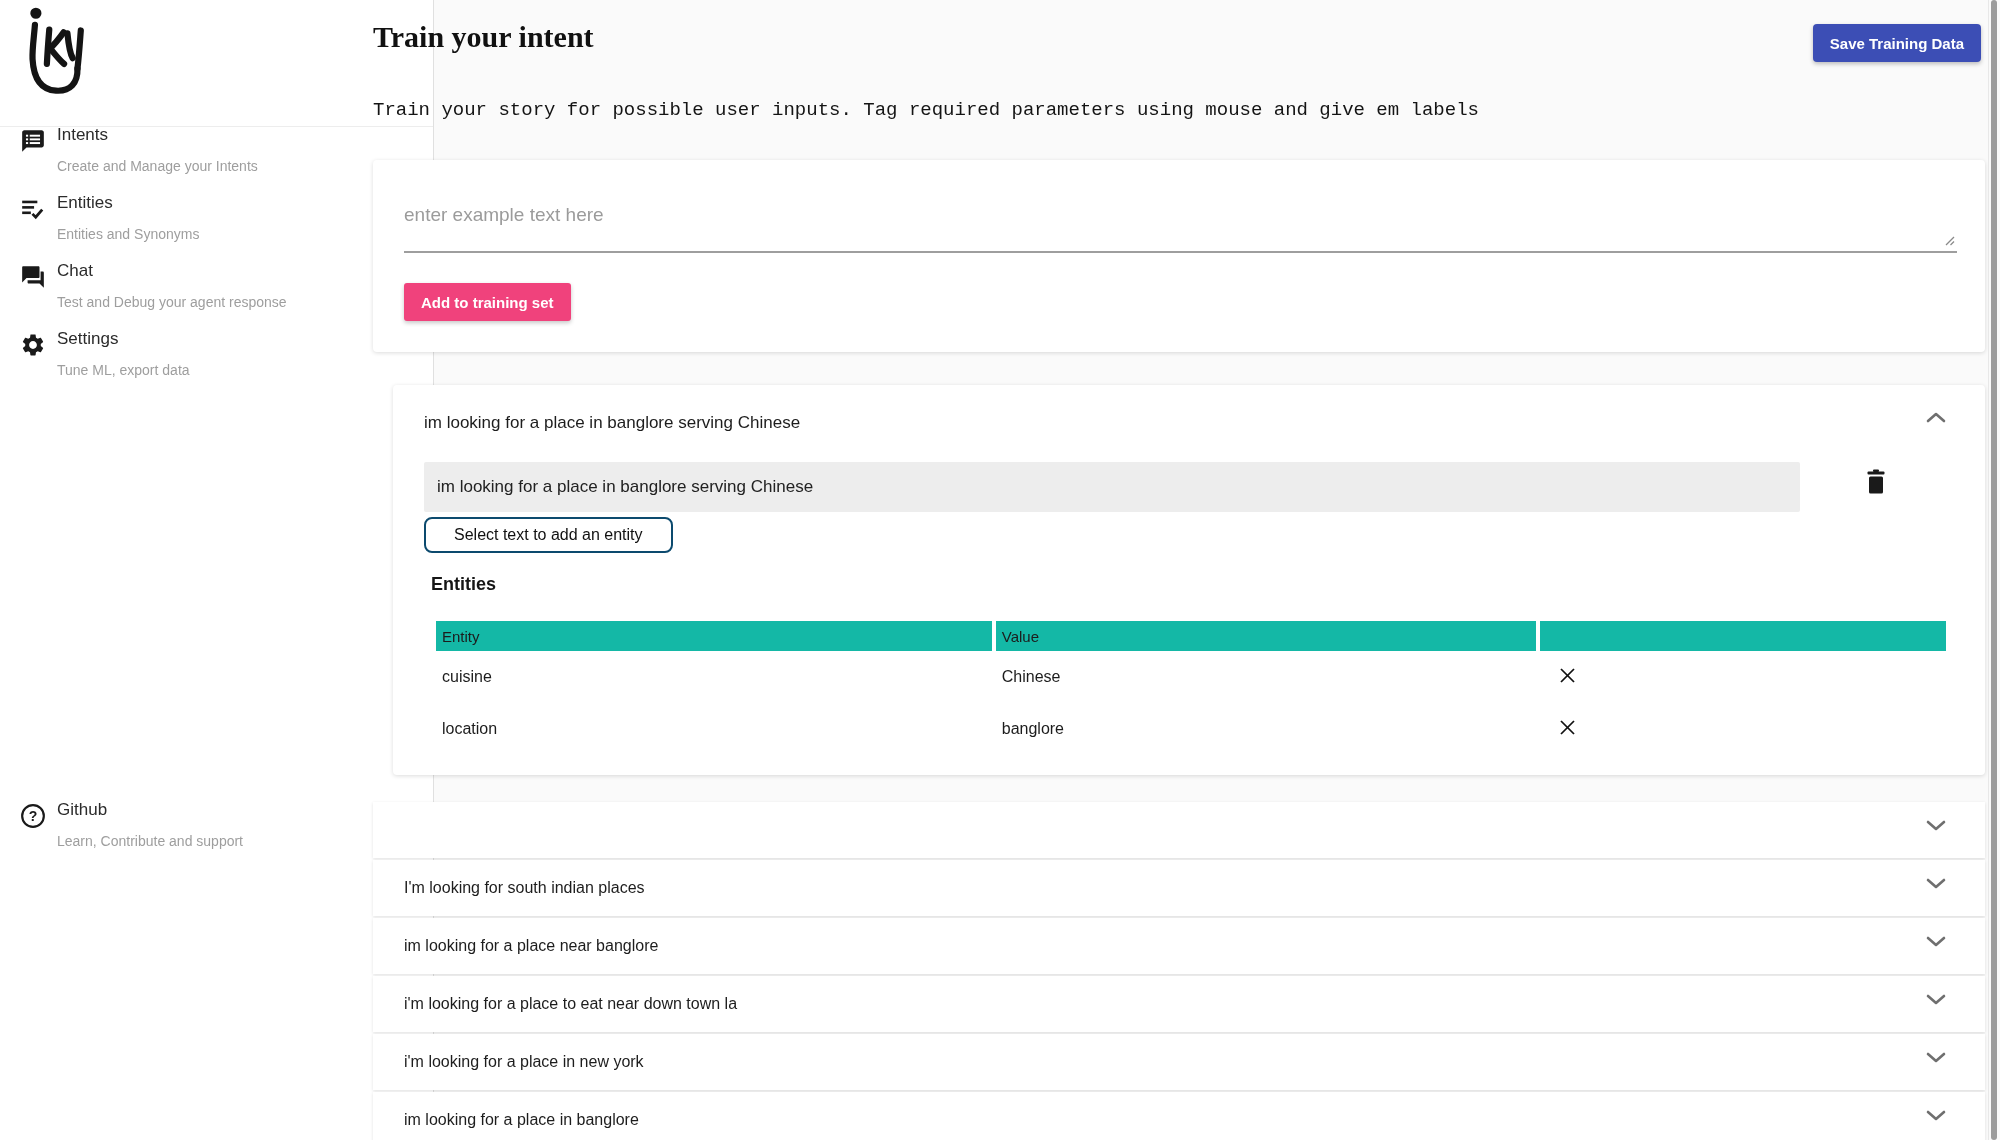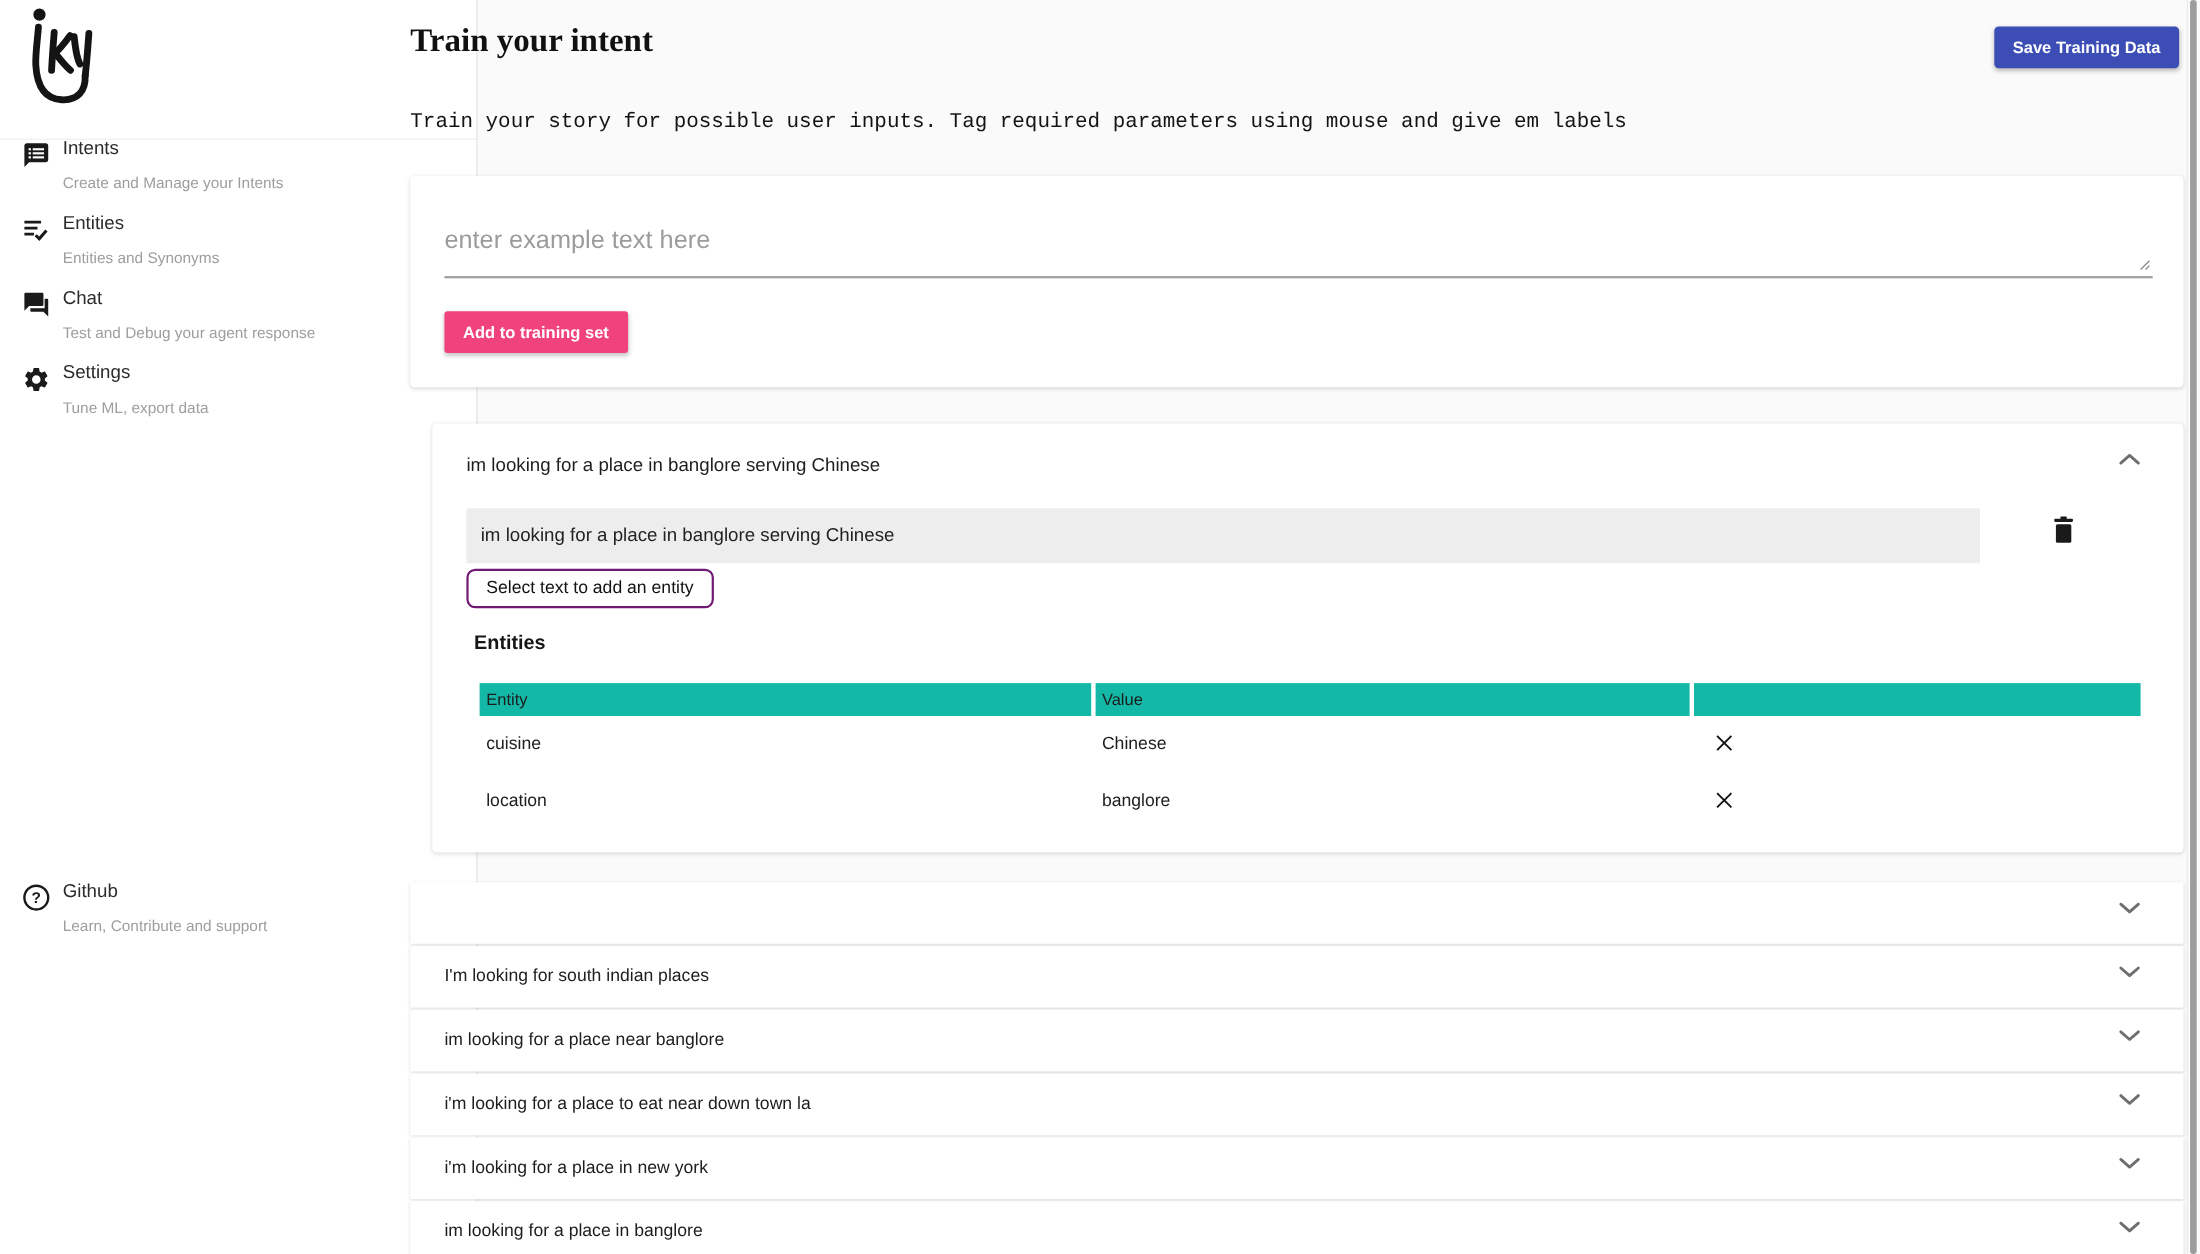--- a/index.html
+++ b/index.html
@@ -38,42 +38,42 @@
   .page-subtitle {
     position:absolute; left:4px; top:99px;
     font-family:Liberation Mono, monospace; font-size:19px; color:#141414;
   }
   .card {
     position:absolute; left:4px; right:3px; background:#fff; border-radius:4px;
     box-shadow:0 1px 4px rgba(0,0,0,.14);
   }
   
   .composer { top:160px; height:192px; }
-  .ta-placeholder { position:absolute; left:31px; top:44px; font-size:23px; color:#9b9b9b; cursor:text; }
+  .ta-placeholder { position:absolute; left:31px; top:44px; font-size:19px; color:#9b9b9b; cursor:text; }
   .ta-underline { position:absolute; left:31px; right:28px; top:91px; height:2px; background:#9e9e9e; }
   .ta-resize { position:absolute; right:29px; top:74px; cursor:nwse-resize; }
   .pink-btn {
     position:absolute; left:31px; top:123px; height:38px; padding:0 17px;
     background:#f0427c; color:#fff; font-size:15px; font-weight:bold;
     border:none; border-radius:3px; box-shadow:0 2px 4px rgba(0,0,0,.22); cursor:pointer;
     font-family:"Liberation Sans",sans-serif;
   }
   
   .expanded { top:385px; height:390px;margin-left:20px; }
   .exp-title { position:absolute; left:31px; top:28px; font-size:17px; color:#1d1d1d; cursor:pointer; }
   .chev { position:absolute; right:38px; top:25px; cursor:pointer; }
   .gray-input {
     position:absolute; left:31px; right:185px; top:77px; height:50px;
     background:#ededed; border-radius:2px; font-size:17px; color:#222;
     line-height:50px; padding-left:13px; overflow:hidden;
   }
   .trash-btn { position:absolute; right:95px; top:84px; width:28px; height:28px; background:none; border:none; cursor:pointer; }
   .select-entity-btn {
-    position:absolute; left:31px; top:132px; height:36px; padding:0 16px;
-    background:#fff; border:2px solid #701a75; border-radius:8px; font-size:16px; color:#111;
+    position:absolute; left:31px; top:132px; height:36px; padding:0 28px;
+    background:#fff; border:2px solid #0c4a6e; border-radius:8px; font-size:16px; color:#111;
     font-family:"Liberation Sans",sans-serif; cursor:pointer;
   }
   .entities-heading { position:absolute; left:38px; top:189px; font-size:18px; font-weight:bold; color:#161616; }
   .entities-table {
     position:absolute; left:39px; right:35px; top:236px;
     border-collapse:separate; border-spacing:4px 0; width:calc(100% - 74px);
   }
   .entities-table th {
     background:#14b8a6; height:30px; font-weight:normal; font-size:15px;
     text-align:left; padding:0 0 0 6px; color:#1c1c1c;

